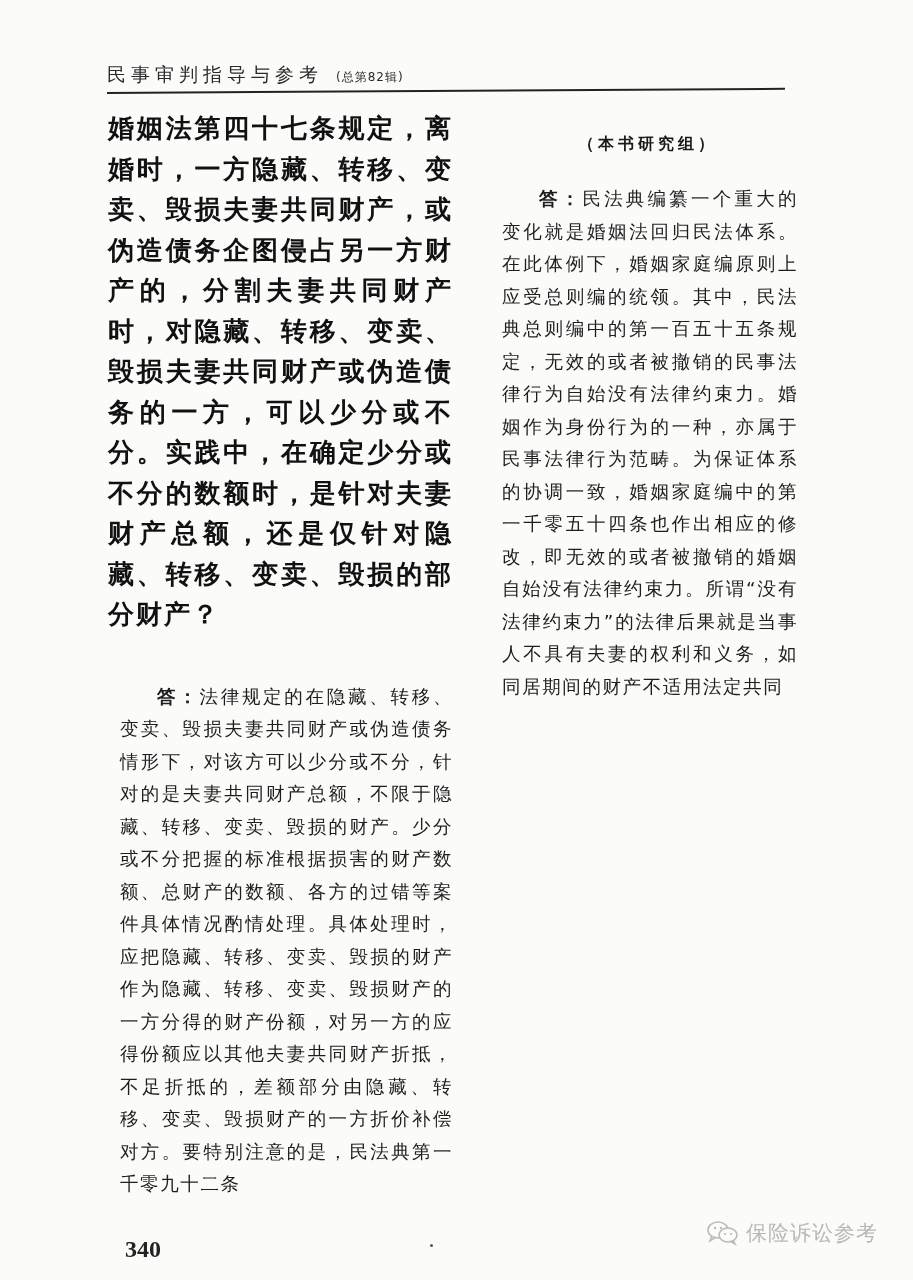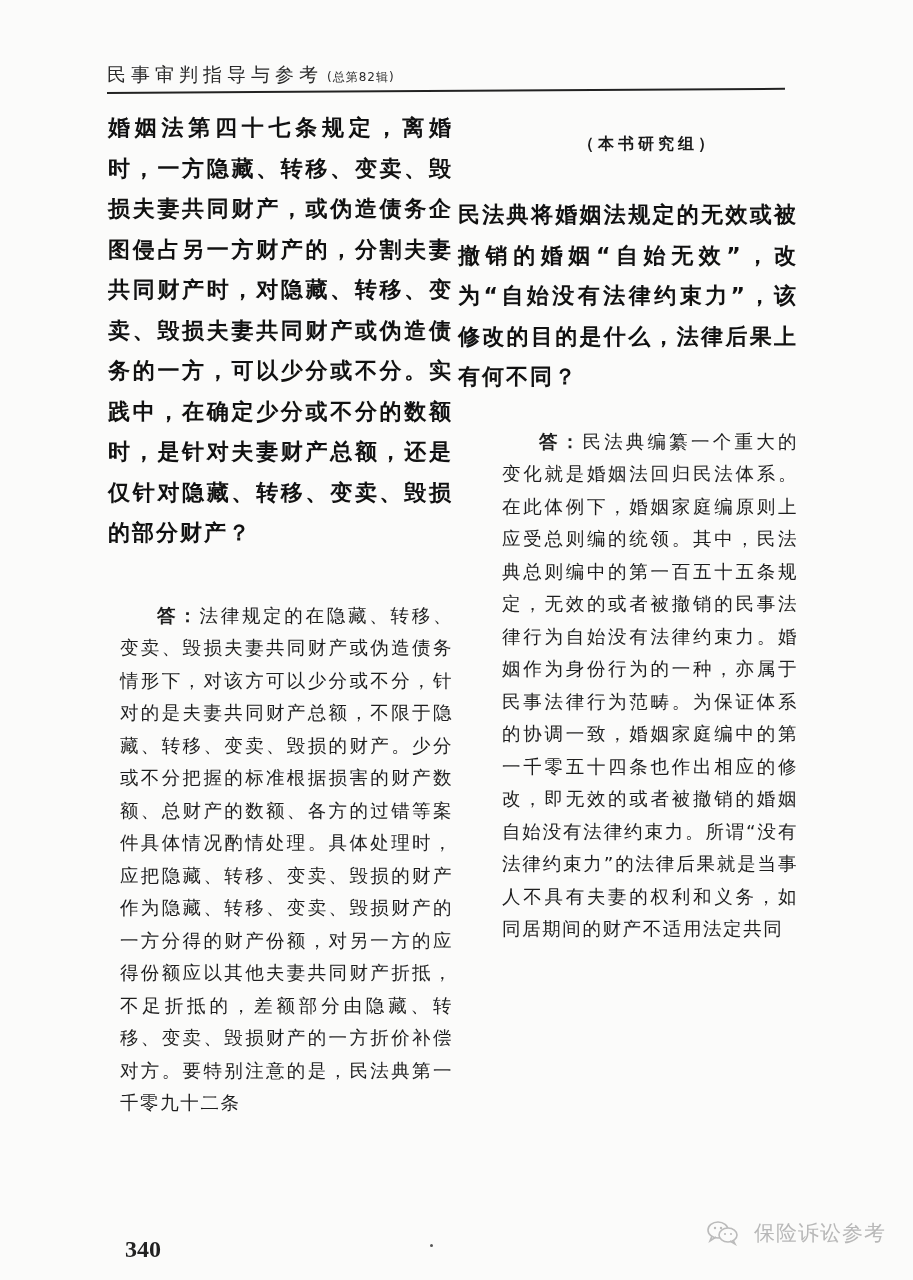--- a/index.html
+++ b/index.html
@@ -7,32 +7,32 @@
     width: 913px; height: 1280px; position: relative; overflow: hidden;
     background: #fbfbfa;
     font-family: "DejaVu Serif", "Liberation Serif", serif;
     color: #1a1a1a;
   }
   .running-head {
     position: absolute; left: 107px; top: 62px;
     font-family: "DejaVu Sans", sans-serif;
     font-size: 19px; letter-spacing: 5px; color: #2a2a2a;
   }
-  .running-head .issue { font-size: 12px; letter-spacing: 1px; margin-left: 4px; }
+  .running-head .issue { font-size: 12px; letter-spacing: 1px; margin-left: 13px; }
   .head-rule {
     position: absolute; left: 107px; top: 92px; width: 678px; height: 0;
     border-top: 2px solid #222;
     transform: rotate(-0.35deg); transform-origin: left center;
   }
   .col-left { position: absolute; left: 108px; top: 108px; width: 345px; }
   .col-right { position: absolute; left: 458px; top: 100px; width: 340px; }
 
   .question {
     font-family: "DejaVu Sans", sans-serif; font-weight: bold;
-    font-size: 22px; line-height: 40.5px; letter-spacing: 2px;
+    font-size: 26px; line-height: 40.5px; letter-spacing: 2px;
     margin: 0; color: #111; text-align: justify;
   }
   .body-text {
     font-family: "DejaVu Sans", sans-serif;
     font-size: 18.5px; line-height: 32.5px; letter-spacing: 1.6px;
     margin: 0; color: #1e1e1e; text-align: justify;
   }
   .body-text .ans { font-weight: bold; }
   .indent { text-indent: 2em; }
 
@@ -48,21 +48,21 @@
 
   .page-number {
     position: absolute; left: 125px; top: 1236px;
     font-family: "Liberation Serif", serif; font-weight: bold;
     font-size: 24px; color: #222;
   }
   .dot-mark { position: absolute; left: 430px; top: 1244px; width: 3px; height: 3px; background:#555; border-radius: 50%; }
 
   .watermark {
     position: absolute; left: 706px; top: 1219px;
-    display: flex; align-items: center; gap: 14px;
+    display: flex; align-items: center; gap: 6px;
     font-family: "DejaVu Sans", sans-serif; font-size: 21px; color: #b8b8b8;
     letter-spacing: 1px;
     justify-content: center;
   }
   .watermark svg { display:block; }
 </style>
 </head>
 <body>
 
 <div class="running-head">
@@ -70,21 +70,20 @@
 </div>
 <div class="head-rule"></div>
 
 <div class="col-left">
   <p class="question q1">婚姻法第四十七条规定，离婚时，一方隐藏、转移、变卖、毁损夫妻共同财产，或伪造债务企图侵占另一方财产的，分割夫妻共同财产时，对隐藏、转移、变卖、毁损夫妻共同财产或伪造债务的一方，可以少分或不分。实践中，在确定少分或不分的数额时，是针对夫妻财产总额，还是仅针对隐藏、转移、变卖、毁损的部分财产？</p>
   <p class="body-text indent a1"><span class="ans">答：</span><span>法律规定的在隐藏、转移、变卖、毁损夫妻共同财产或伪造债务情形下，对该方可以少分或不分，针对的是夫妻共同财产总额，不限于隐藏、转移、变卖、毁损的财产。少分或不分把握的标准根据损害的财产数额、总财产的数额、各方的过错等案件具体情况酌情处理。具体处理时，应把隐藏、转移、变卖、毁损的财产作为隐藏、转移、变卖、毁损财产的一方分得的财产份额，对另一方的应得份额应以其他夫妻共同财产折抵，不足折抵的，差额部分由隐藏、转移、变卖、毁损财产的一方折价补偿对方。要特别注意的是，民法典第一千零九十二条</span></p>
 </div>
 
 <div class="col-right">
   <p class="attribution">（本书研究组）</p>
-  <p class="question q2">民法典将婚姻法规定的无效或被撤销的婚姻“自始无效”，改为“自始没有法律约束力”，该修改的目的是什么，法律后果上有何不同？</p>
   <p class="body-text indent a2"><span class="ans">答：</span><span>民法典编纂一个重大的变化就是婚姻法回归民法体系。在此体例下，婚姻家庭编原则上应受总则编的统领。其中，民法典总则编中的第一百五十五条规定，无效的或者被撤销的民事法律行为自始没有法律约束力。婚姻作为身份行为的一种，亦属于民事法律行为范畴。为保证体系的协调一致，婚姻家庭编中的第一千零五十四条也作出相应的修改，即无效的或者被撤销的婚姻自始没有法律约束力。所谓“没有法律约束力”的法律后果就是当事人不具有夫妻的权利和义务，如同居期间的财产不适用法定共同</span></p>
 </div>
 
 <div class="page-number">340</div>
 <div class="dot-mark"></div>
 
 <div class="watermark">
   <span>
     <svg width="34" height="26" viewBox="0 0 34 26">
       <ellipse cx="12" cy="10" rx="10" ry="8" fill="none" stroke="#bbb" stroke-width="1.6"></ellipse>

